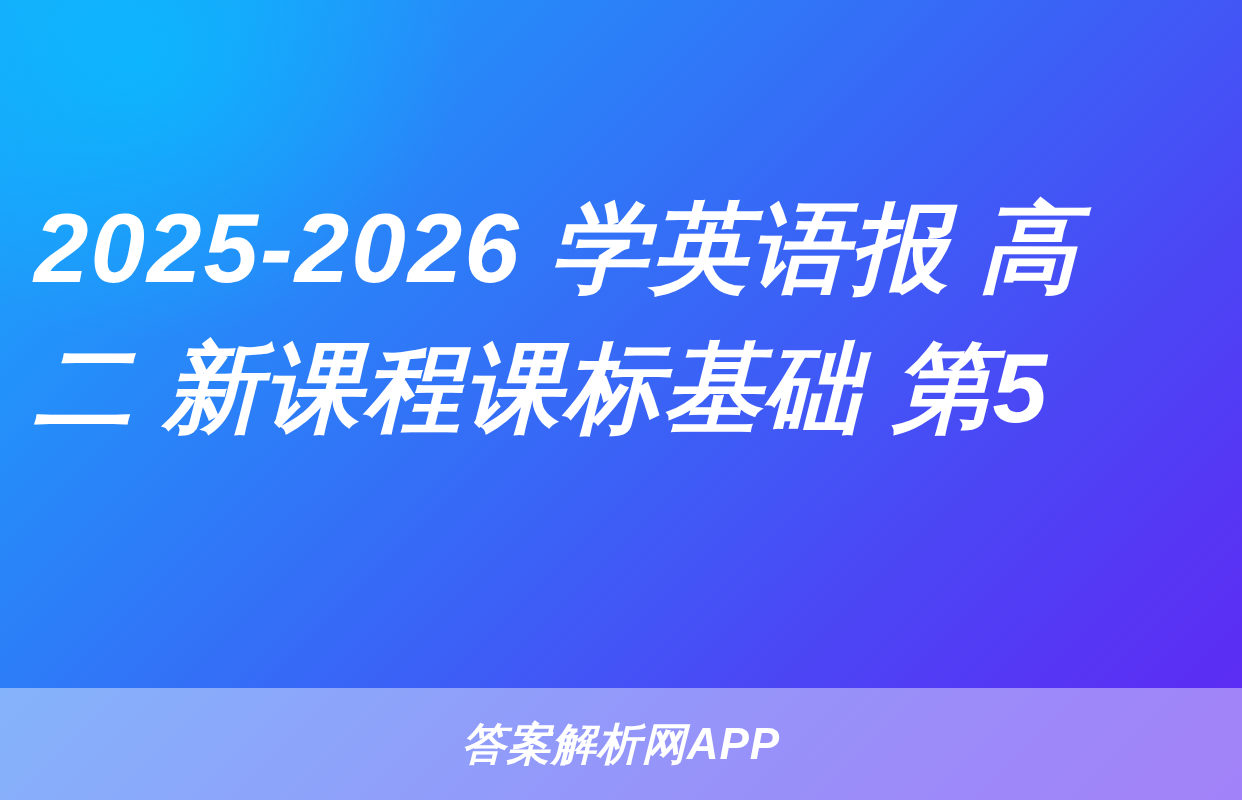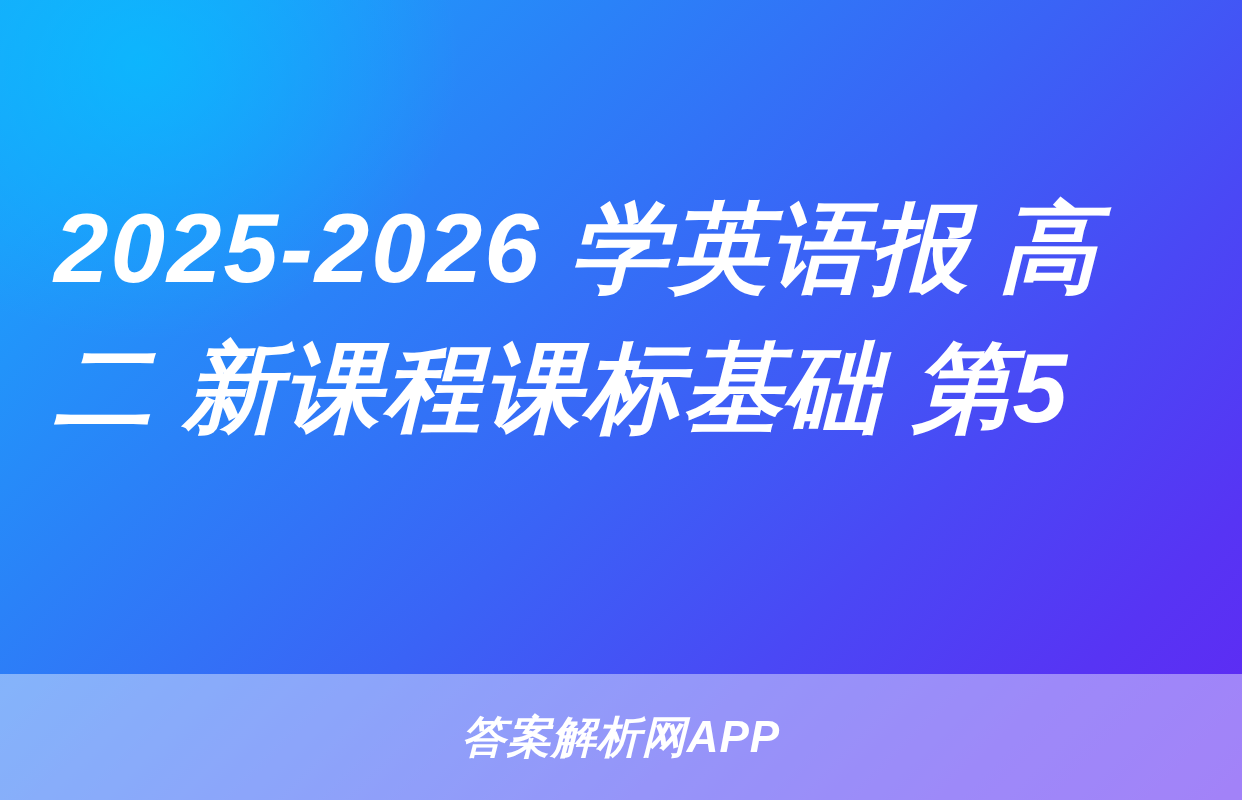--- a/index.html
+++ b/index.html
@@ -38,21 +38,21 @@
     height: 560px;
     background: radial-gradient(closest-side, rgba(0,200,255,0.55), rgba(0,200,255,0) 100%);
     pointer-events: none;
   }
 
   .title-block {
     position: absolute;
     left: 0;
     right: 0;
     top: 178px;
-    padding: 0 54px;
+    padding: 0 34px;
     box-sizing: border-box;
     text-align: center;
     z-index: 2;
   }
 
   .title-line {
     color: #ffffff;
     font-size: 98px;
     line-height: 140px;
     font-weight: 700;
@@ -63,21 +63,21 @@
   }
   .title-line.l1 { text-align: left; }
   .title-line.l2 { text-align: left; }
   .title-line.l3 { text-align: center; }
 
   .bottom-bar {
     position: absolute;
     left: 0;
     bottom: 0;
     width: 1242px;
-    height: 126px;
+    height: 112px;
     background: rgba(255, 255, 255, 0.42);
     display: flex;
     align-items: center;
     justify-content: center;
     z-index: 3;
   }
 
   .bottom-bar-label {
     color: #ffffff;
     font-size: 44px;

